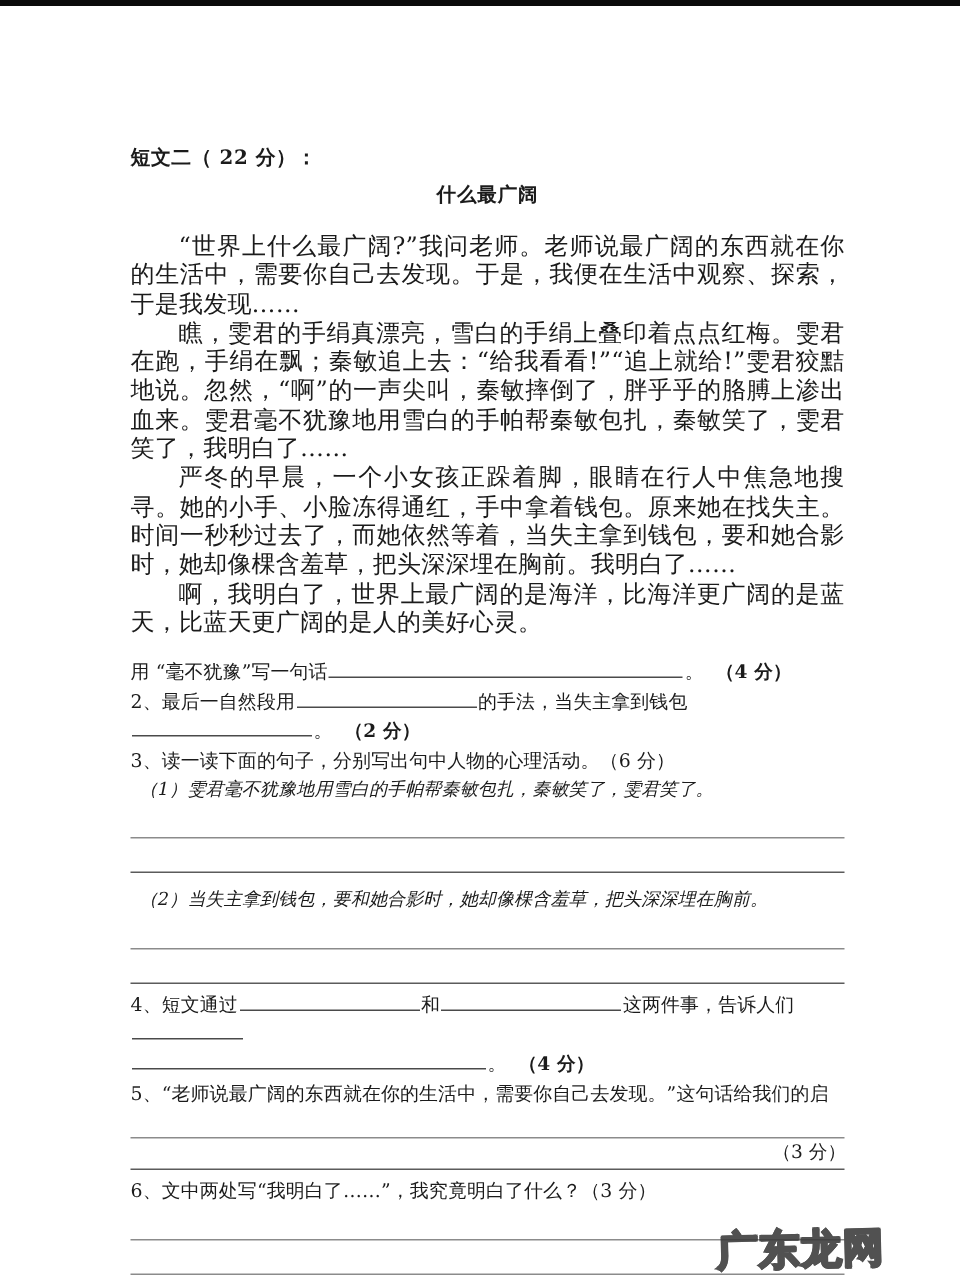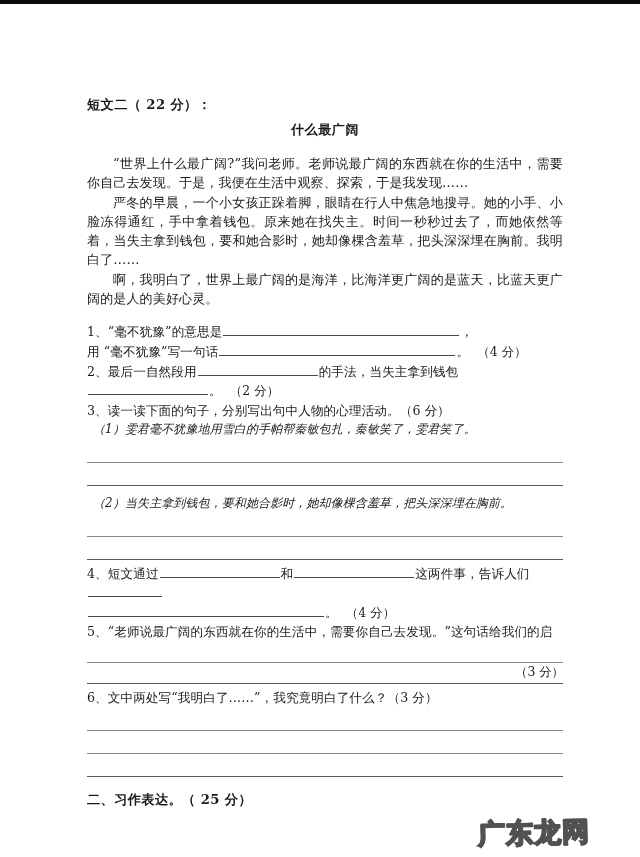--- a/index.html
+++ b/index.html
@@ -51,21 +51,21 @@
     white-space: nowrap;
   }
   .article-title {
     text-align: center;
     font-size: 13px;
     font-weight: bold;
     letter-spacing: .6px;
     margin: 0 0 15px 0;
   }
   .para {
-    font-size: 13px;
+    font-size: 16px;
     line-height: 19.3px;
     text-align: justify;
     text-justify: inter-ideograph;
     text-indent: 2em;
     margin: 0;
     letter-spacing: .15px;
   }
 
   .q {
     font-size: 12.6px;
@@ -114,20 +114,21 @@
     bottom: 2px;
     font-size: 12.4px;
     background: #ffffff;
     padding-left: 6px;
   }
 
   .trail-score {
     font-size: 12.4px;
     margin-left: 8px;
     white-space: nowrap;
+    font-weight: bold;
   }
 
   
   .watermark {
     position: absolute;
     left: 478px;
     top: 815px;
     font-size: 27px;
     font-weight: bold;
     letter-spacing: 1px;
@@ -159,28 +160,26 @@
 <div class="scan-top-band"></div>
 
 <div class="page">
   <div class="content">
 
     <p class="section-head">短文二（ 22 分）：</p>
 
     <p class="article-title">什么最广阔</p>
 
     <p class="para">“世界上什么最广阔?”我问老师。老师说最广阔的东西就在你的生活中，需要你自己去发现。于是，我便在生活中观察、探索，于是我发现……</p>
+    <p class="para">瞧，雯君的手绢真漂亮，雪白的手绢上叠印着点点红梅。雯君在跑，手绢在飘；秦敏追上去：“给我看看!”“追上就给!”雯君狡黠地说。忽然，“啊”的一声尖叫，秦敏摔倒了，胖乎乎的胳膊上渗出血来。雯君毫不犹豫地用雪白的手帕帮秦敏包扎，秦敏笑了，雯君笑了，我明白了……</p>
     <p class="para">严冬的早晨，一个小女孩正跺着脚，眼睛在行人中焦急地搜寻。她的小手、小脸冻得通红，手中拿着钱包。原来她在找失主。时间一秒秒过去了，而她依然等着，当失主拿到钱包，要和她合影时，她却像棵含羞草，把头深深埋在胸前。我明白了……</p>
     <p class="para">啊，我明白了，世界上最广阔的是海洋，比海洋更广阔的是蓝天，比蓝天更广阔的是人的美好心灵。</p>
 
     <div class="spacer-14"></div>
 
-    <p class="q">
-      <span>1、“毫不犹豫”的意思是</span><span class="blank w-xxl"></span><span>，</span>
-    </p>
     <p class="q">
       <span>用 “毫不犹豫”写一句话</span><span class="blank w-xxl"></span><span>。</span><span class="trail-score">（4 分）</span>
     </p>
 
     <p class="q">
       <span>2、最后一自然段用</span><span class="blank w-l"></span><span>的手法，当失主拿到钱包</span><span class="blank w-l"></span><span>。</span><span class="trail-score">（2 分）</span>
     </p>
 
     <p class="q">3、读一读下面的句子，分别写出句中人物的心理活动。（6 分）</p>
     <p class="q-sub">（1）雯君毫不犹豫地用雪白的手帕帮秦敏包扎，秦敏笑了，雯君笑了。</p>

